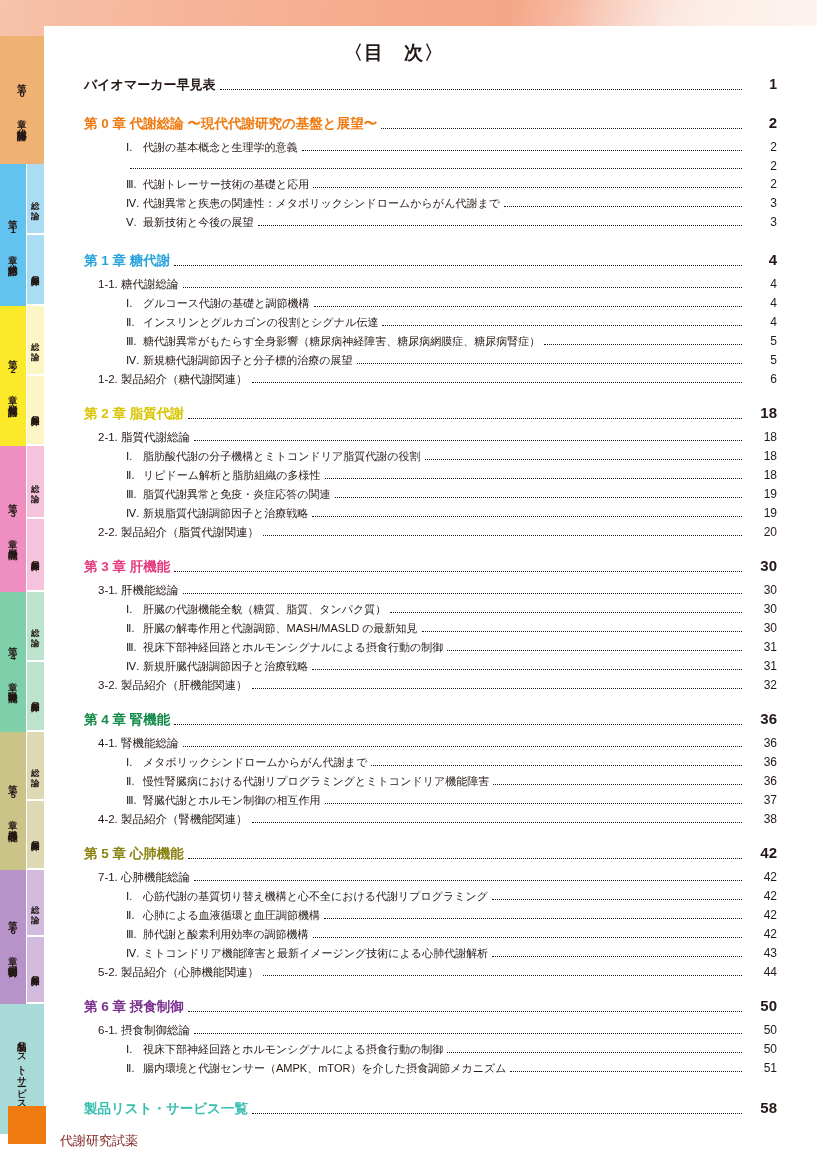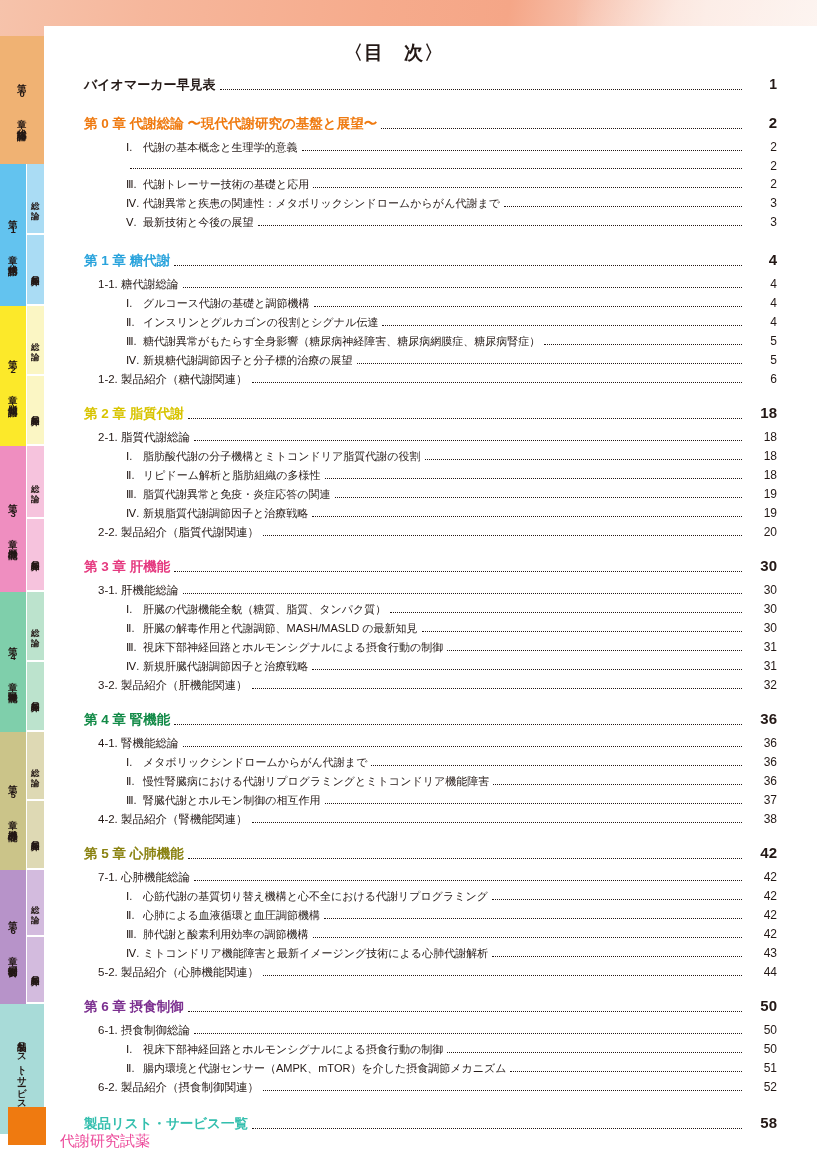--- a/index.html
+++ b/index.html
@@ -198,22 +198,22 @@
     display: flex;
     align-items: center;
   }
   #footer-mark {
     width: 38px; height: 38px;
     background: #ef7a10;
     flex: 0 0 auto;
   }
   #footer-text {
     margin-left: 14px;
-    font-size: 15px;
-    color: #ec4899;
+    font-size: 13px;
+    color: #7f1d1d;
     font-weight: normal;
     margin-top: 32px;
   }
 </style>
 </head>
 <body>
 
 <div id="page">
 
   <div id="header-band">
@@ -578,25 +578,20 @@
             <span class="leader"></span>
             <span class="pg">50</span>
           </div>
           <div style="height: 4px;"></div>
           <div class="row lvl-item">
             <span class="label"><span class="rn">Ⅱ.</span><span>腸内環境と代謝センサー（AMPK、mTOR）を介した摂食調節メカニズム</span></span>
             <span class="leader"></span>
             <span class="pg">51</span>
           </div>
           <div style="height: 4px;"></div>
-          <div class="row lvl-sec">
-            <span class="label">6-2. 製品紹介（摂食制御関連）</span>
-            <span class="leader"></span>
-            <span class="pg">52</span>
-          </div>
         </div>
         <div style="height: 17px;"></div>
         <div style="height: 2px;"></div>
         <div class="row lvl-final">
           <span class="label" style="color: rgb(52, 191, 174);">製品リスト・サービス一覧</span>
           <span class="leader"></span>
           <span class="pg">58</span>
         </div>
       </div>
   </div>

